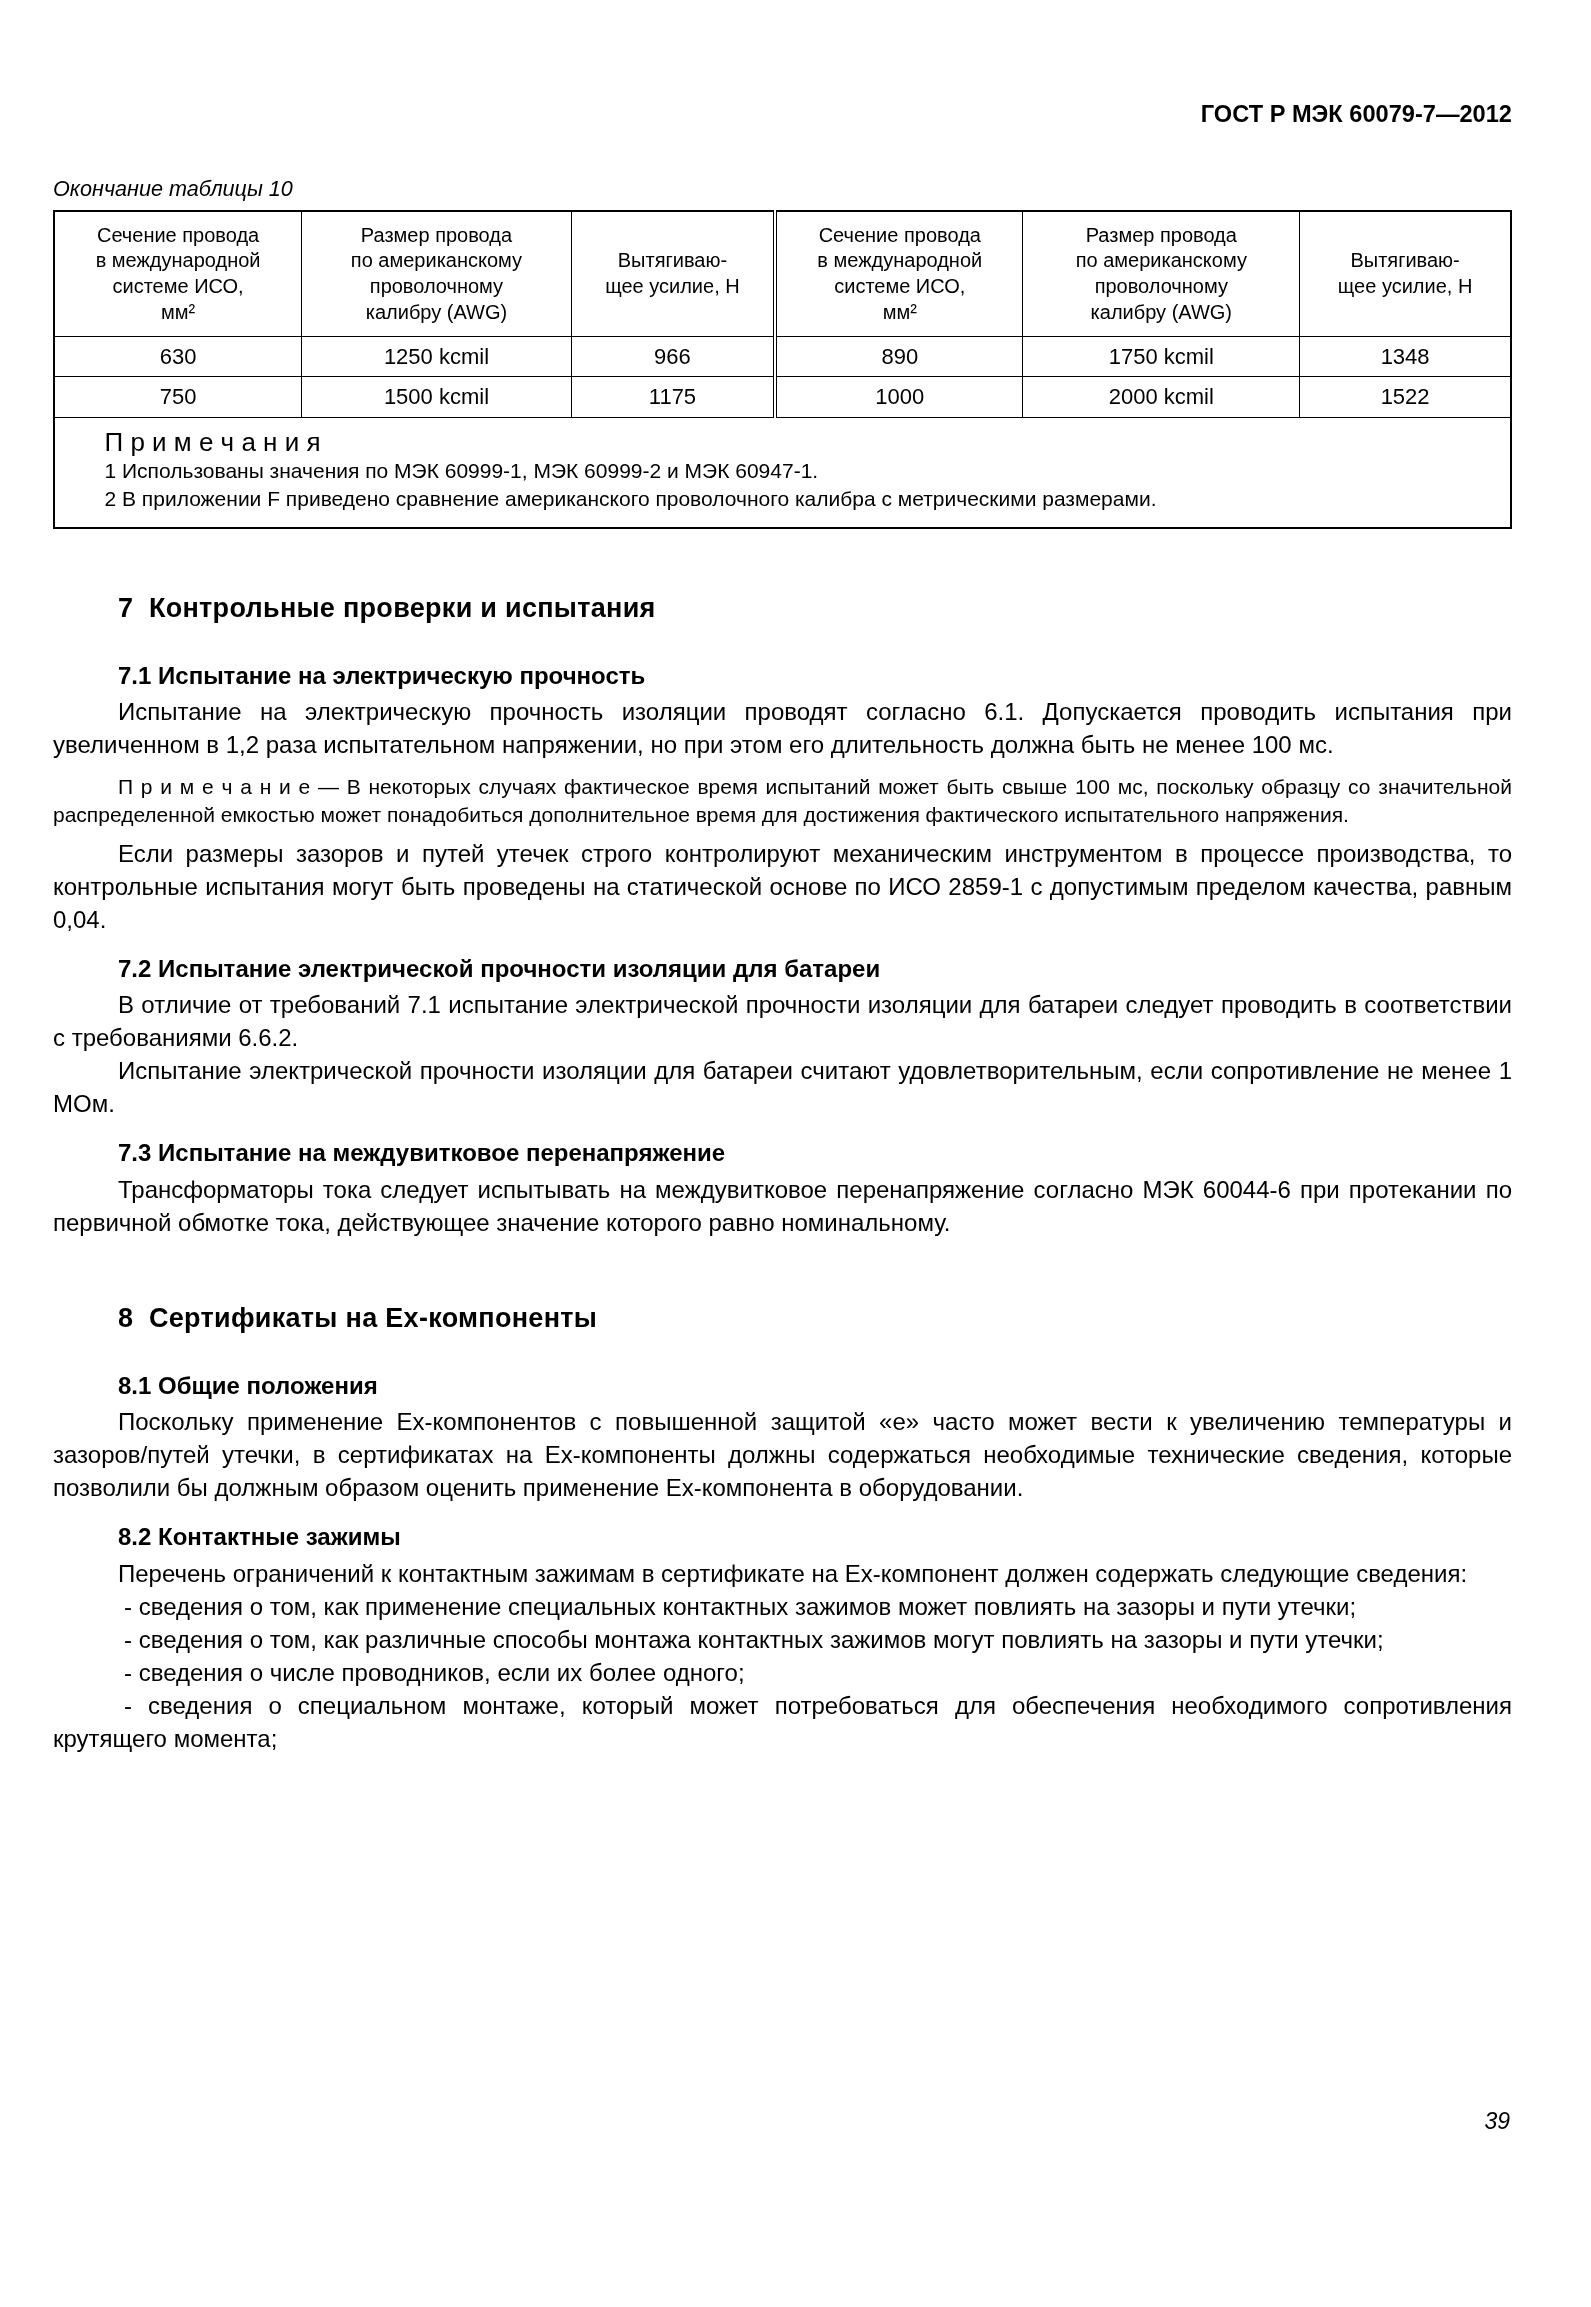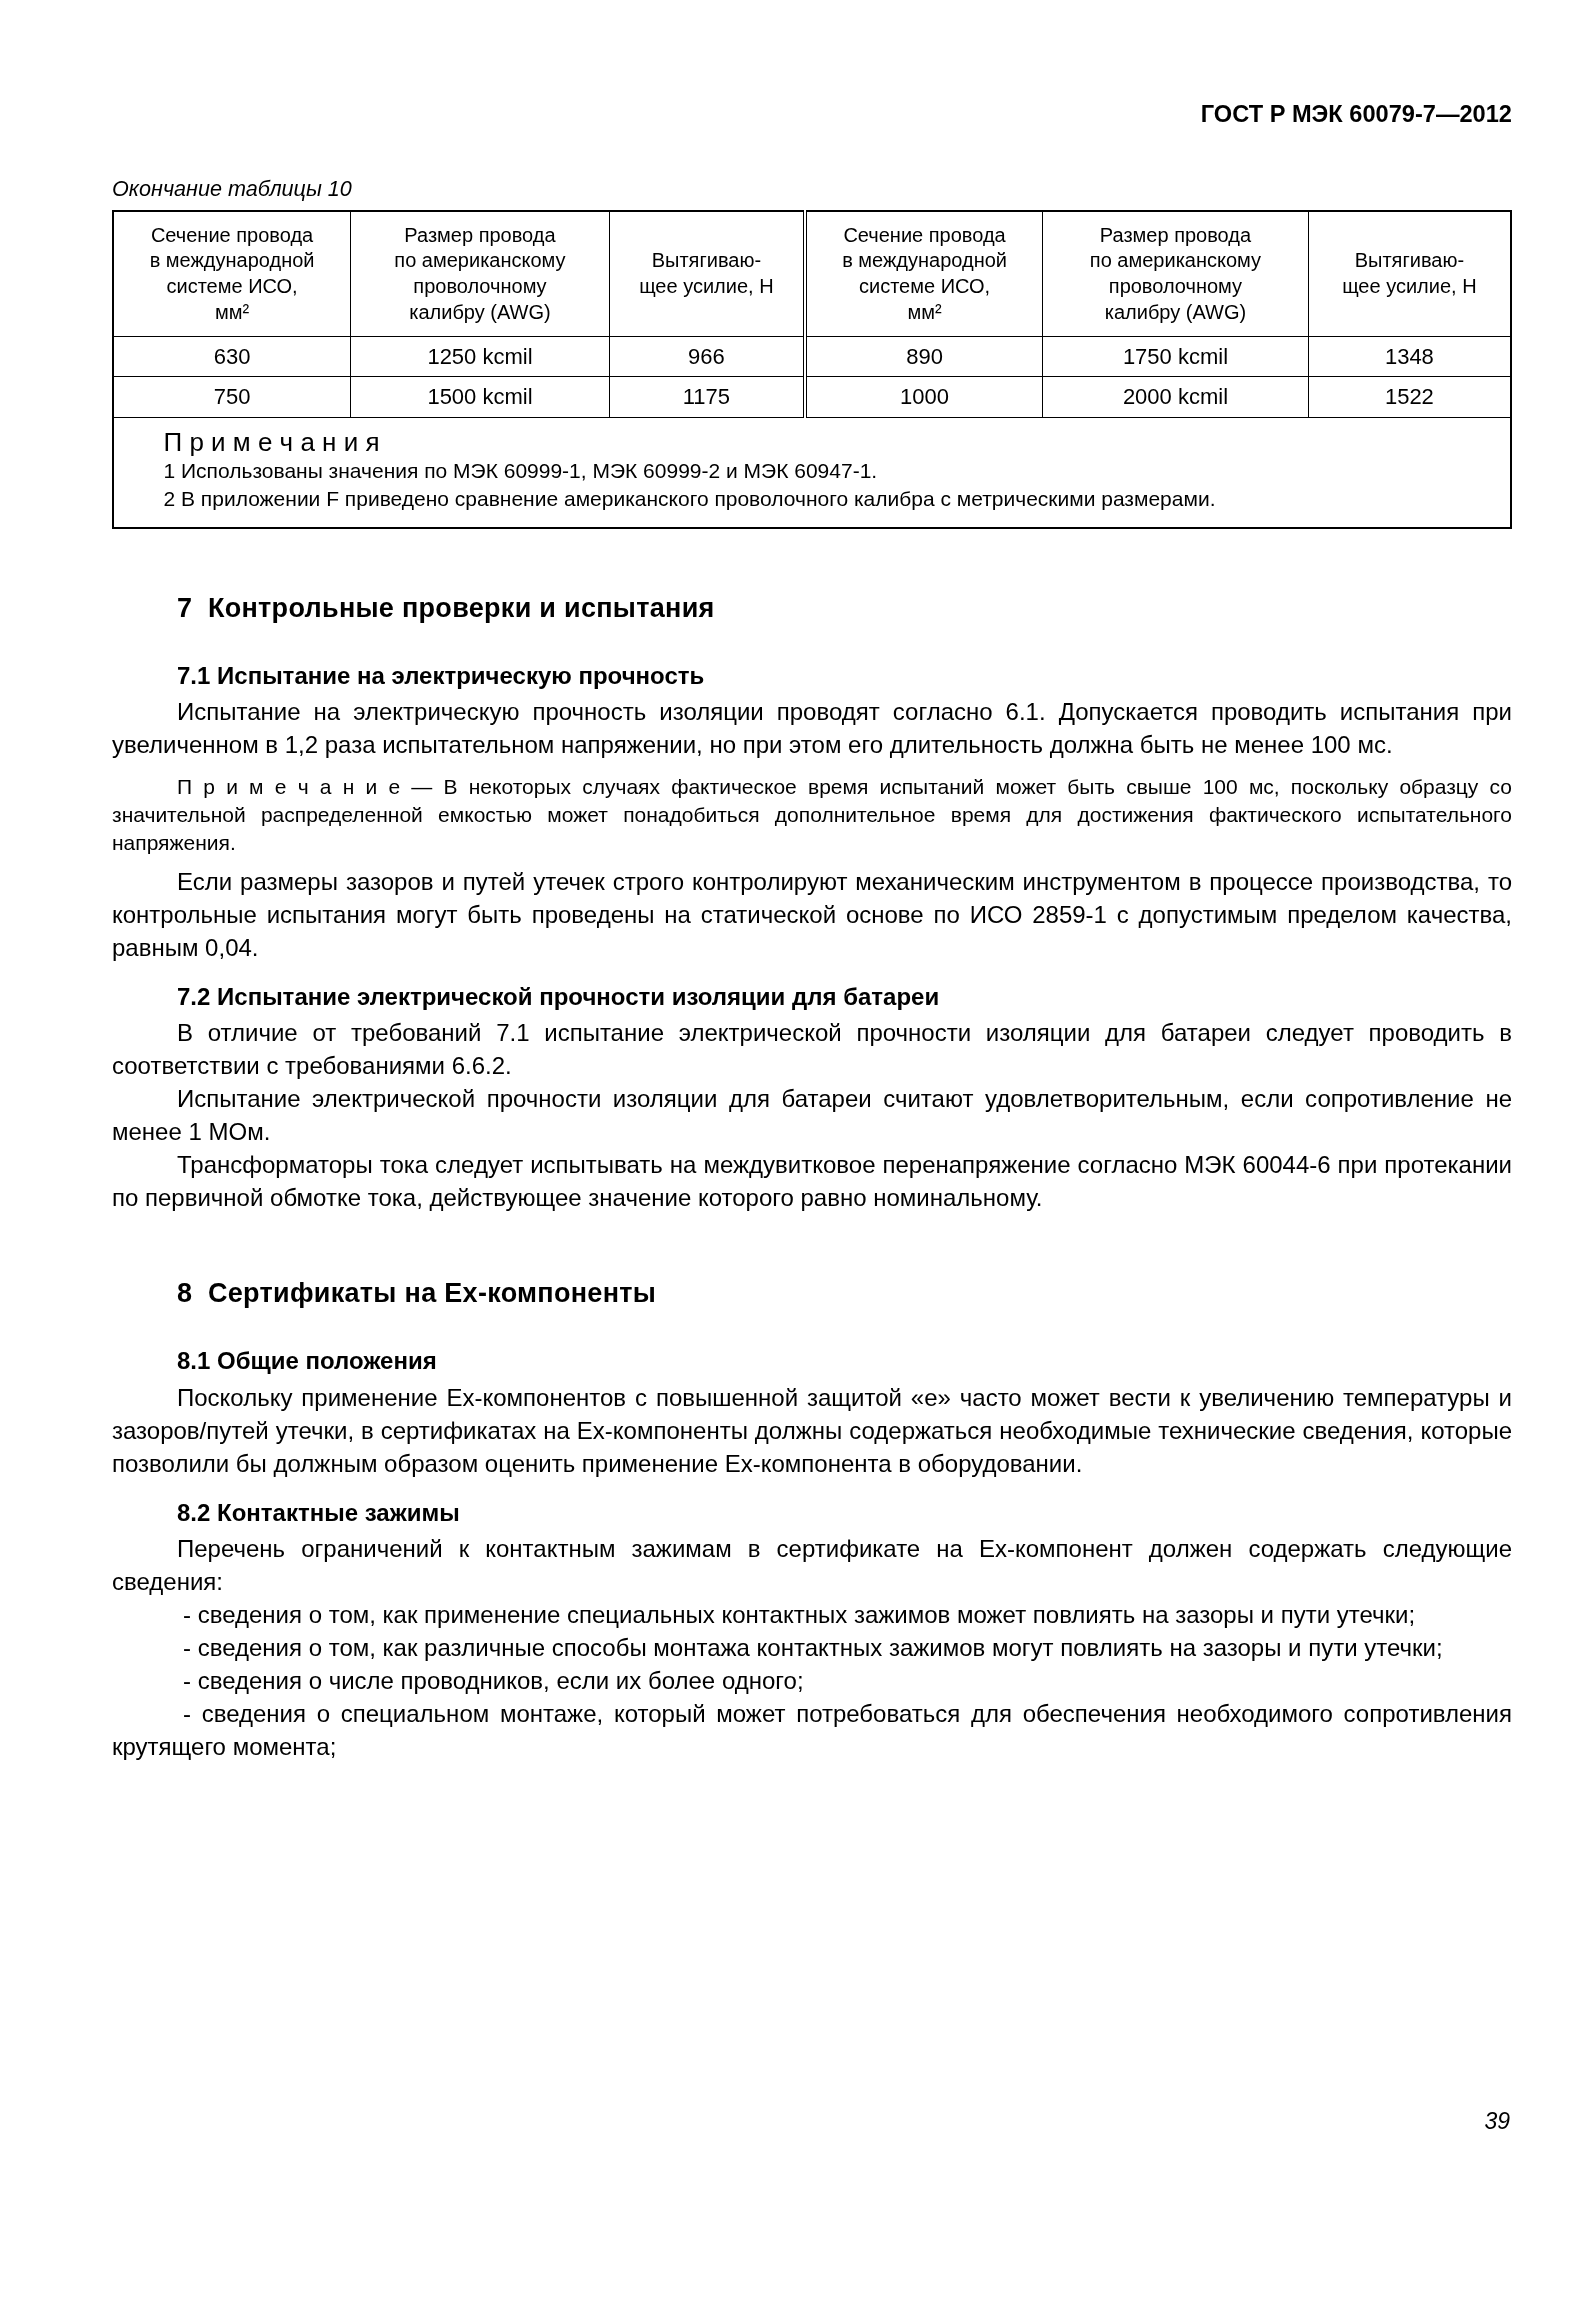--- a/index.html
+++ b/index.html
@@ -8,21 +8,21 @@
     width: 1591px;
     height: 2307px;
     position: relative;
     font-family: "Liberation Sans", sans-serif;
     color: #000;
     overflow: hidden;
   }
   .page {
     position: absolute;
     inset: 0;
-    padding: 101px 79px 0 112px;
+    padding: 101px 79px 0 53px;
   }
   .doc-header {
     text-align: right;
     font-weight: bold;
     font-size: 23.6px;
     margin-bottom: 48px;
   }
   .table-caption {
     font-style: italic;
     font-size: 21.6px;
@@ -180,20 +180,21 @@
 
   <h3 class="sub">7.1 Испытание на электрическую прочность</h3>
   <p class="body-p">Испытание на электрическую прочность изоляции проводят согласно 6.1. Допускается проводить испытания при увеличенном в 1,2 раза испытательном напряжении, но при этом его длительность должна быть не менее 100 мс.</p>
   <p class="note-small">П р и м е ч а н и е — В некоторых случаях фактическое время испытаний может быть свыше 100 мс, поскольку образцу со значительной распределенной емкостью может понадобиться дополнительное время для достижения фактического испытательного напряжения.</p>
   <p class="body-p">Если размеры зазоров и путей утечек строго контролируют механическим инструментом в процессе производства, то контрольные испытания могут быть проведены на статической основе по ИСО 2859-1 с допустимым пределом качества, равным 0,04.</p>
 
   <h3 class="sub">7.2 Испытание электрической прочности изоляции для батареи</h3>
   <p class="body-p">В отличие от требований 7.1 испытание электрической прочности изоляции для батареи  следует проводить в соответствии с требованиями 6.6.2.</p>
   <p class="body-p">Испытание электрической прочности изоляции для батареи считают удовлетворительным, если сопротивление не менее 1 МОм.</p>
 
+  <h3 class="sub">7.3 Испытание на междувитковое перенапряжение</h3>
   <p class="body-p">Трансформаторы тока следует испытывать на междувитковое перенапряжение согласно МЭК 60044-6 при протекании по первичной обмотке тока, действующее значение которого равно номинальному.</p>
 
   <h2 class="sec">8&nbsp; Сертификаты на Ex-компоненты</h2>
 
   <h3 class="sub">8.1 Общие положения</h3>
   <p class="body-p">Поскольку применение Ex-компонентов с повышенной защитой  «е» часто может вести к увеличению температуры и зазоров/путей утечки, в сертификатах на Ex-компоненты должны содержаться необходимые технические сведения, которые позволили бы должным образом оценить применение Ex-компонента в оборудовании.</p>
 
   <h3 class="sub">8.2 Контактные зажимы</h3>
   <p class="body-p">Перечень ограничений к контактным зажимам в сертификате на Ex-компонент должен содержать следующие сведения:</p>
   <p class="list-item">- сведения о том, как применение специальных  контактных зажимов может повлиять на зазоры и пути утечки;</p>

